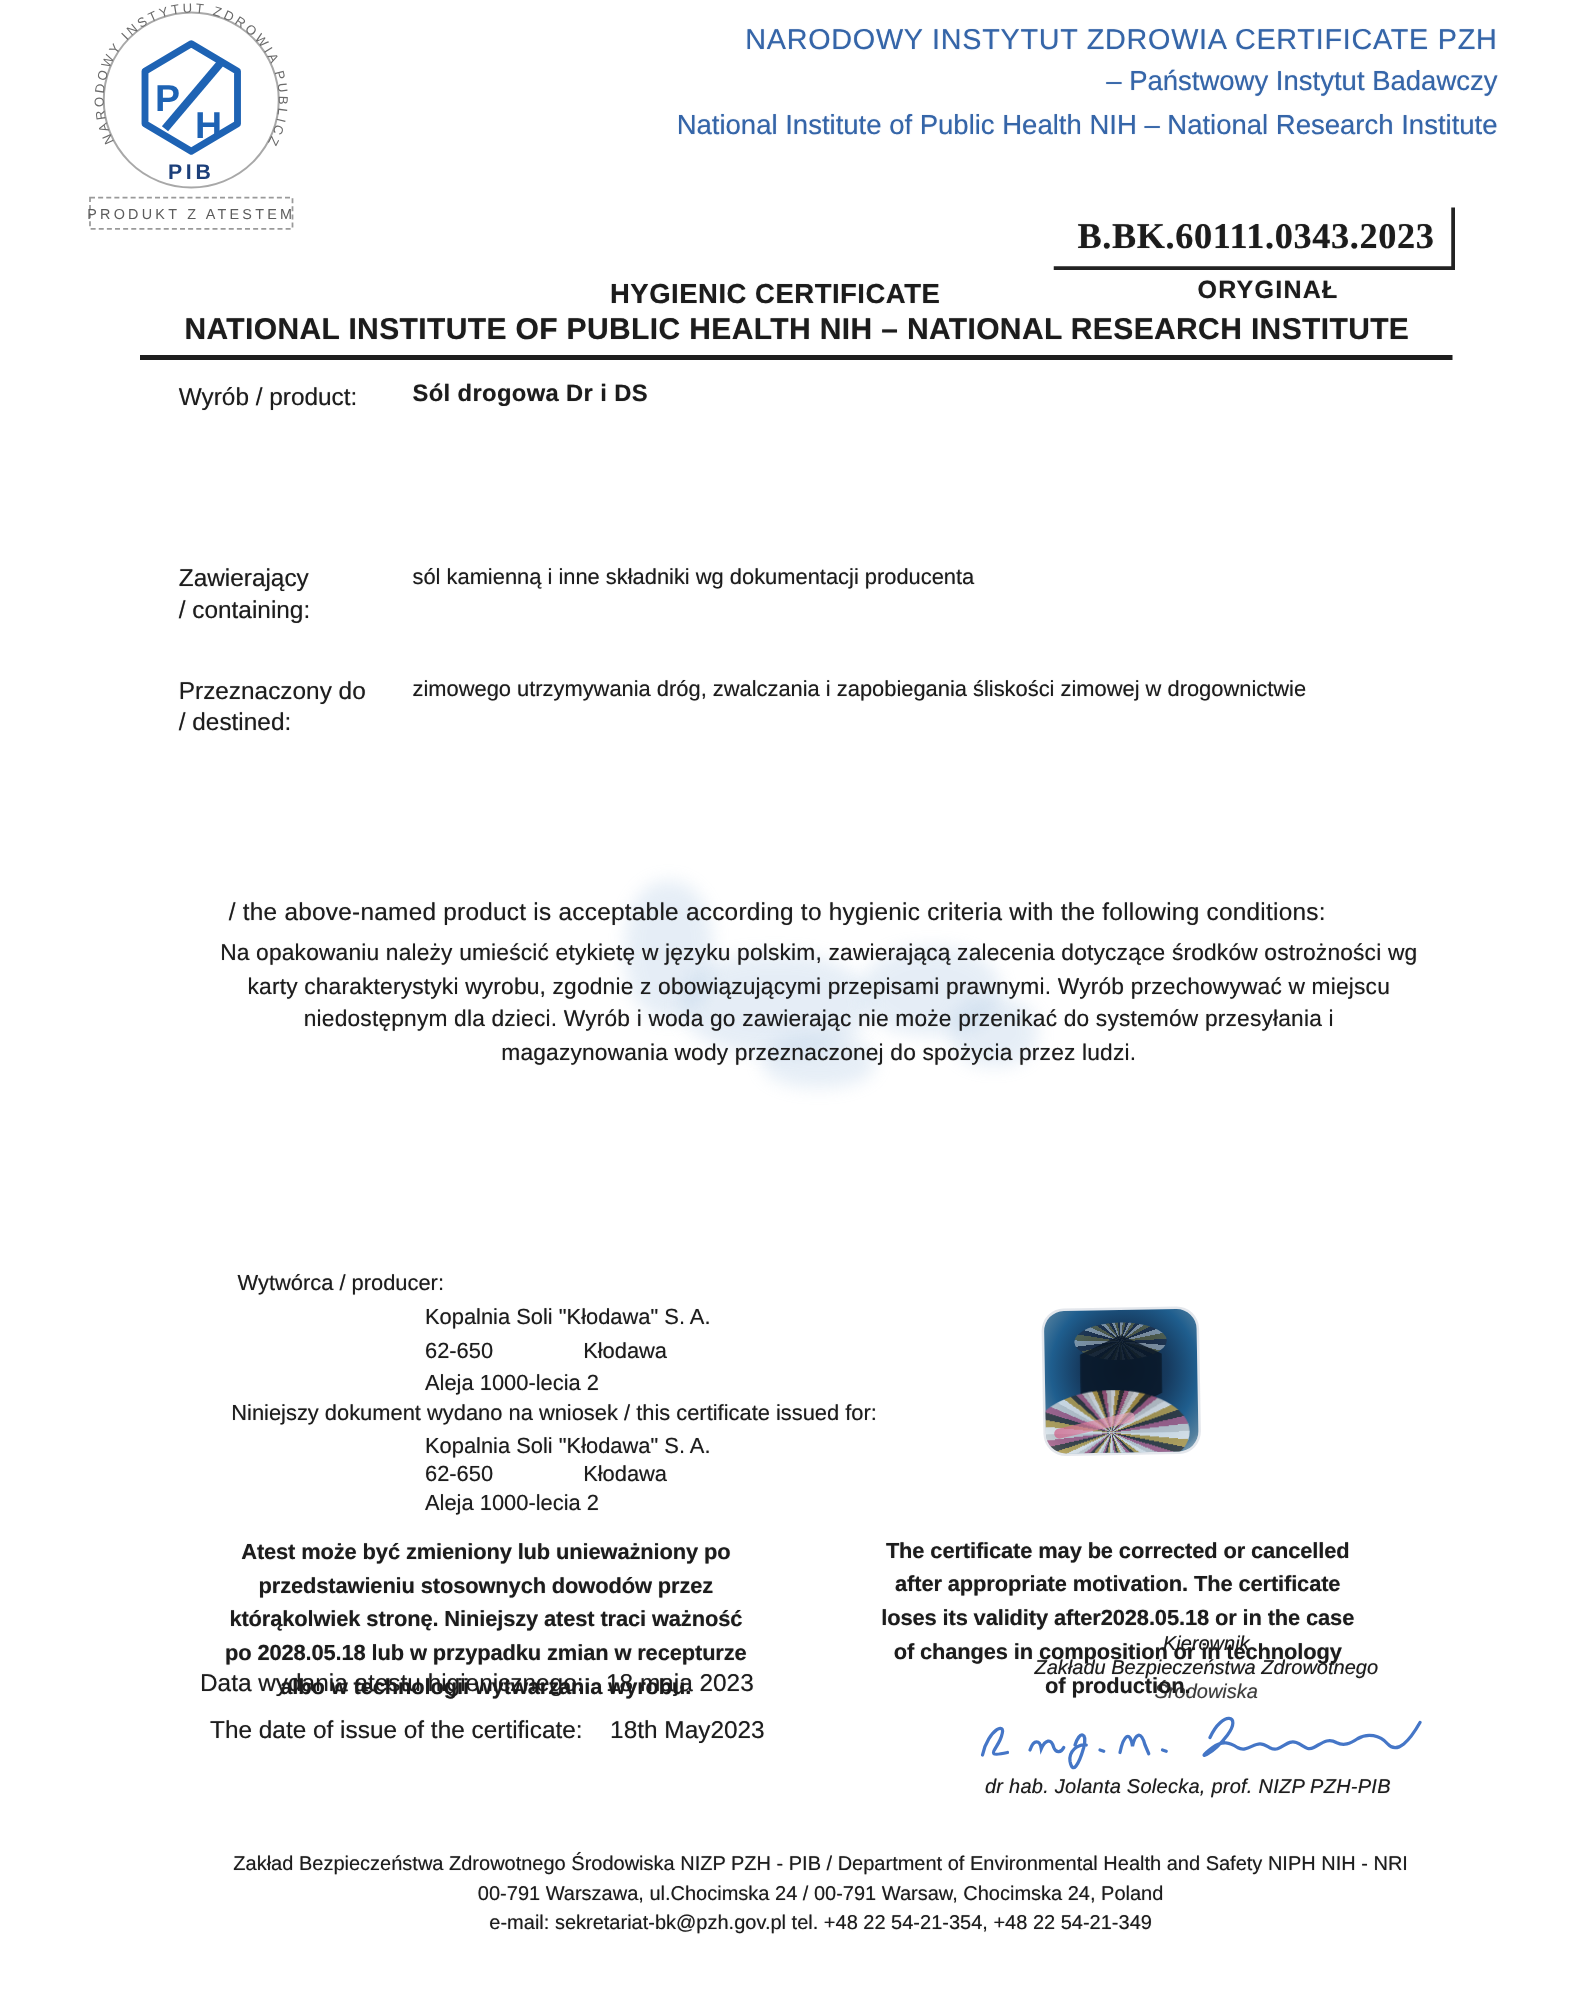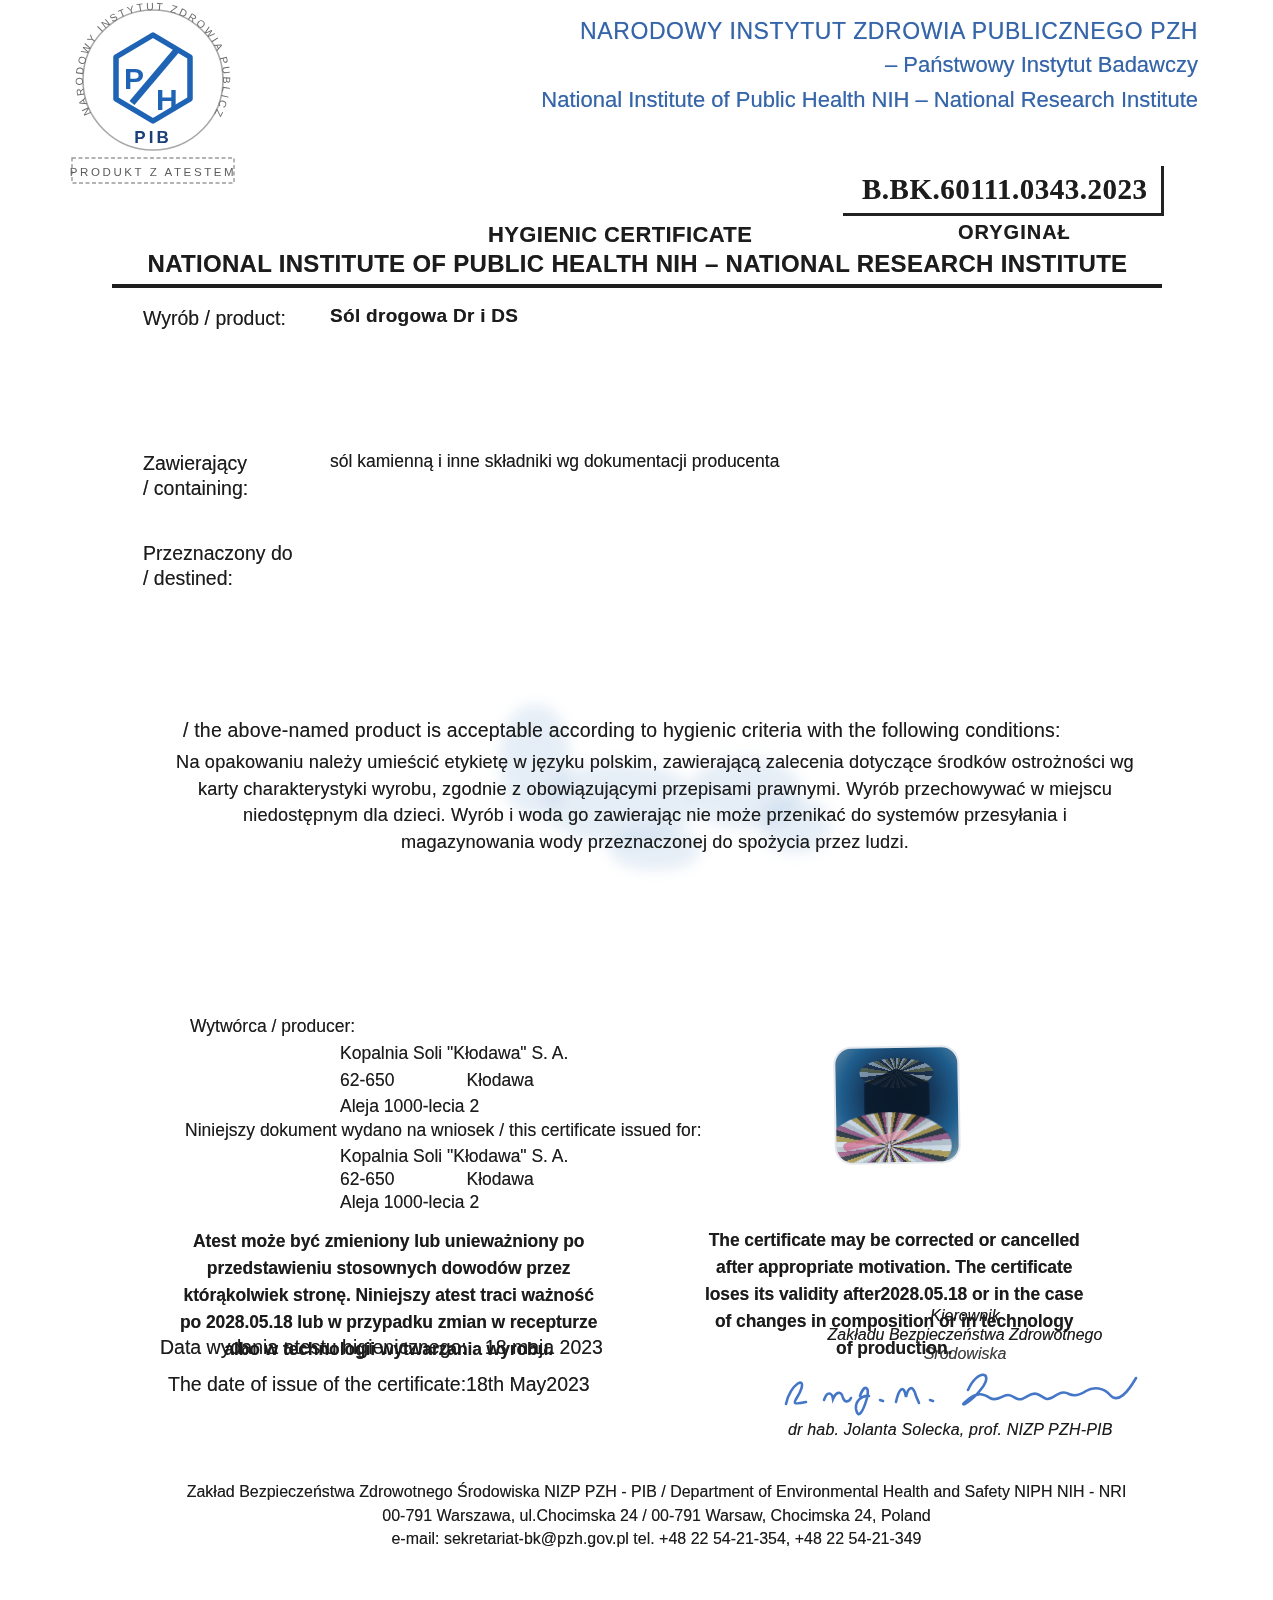--- a/index.html
+++ b/index.html
@@ -78,21 +78,21 @@
   
   .validity{font-size:17.5px;font-weight:bold;line-height:27px;letter-spacing:-.1px;margin-top:20px;}
   .validity-pl{left:180px;top:1208px;}
   .validity-en{left:705px;top:1207px;}
 
   
   .issue{font-size:19.5px;}
   .issue-pl{left:160px;top:1336px;}
   .issue-pl .val{margin-left:18px;}
   .issue-en{left:168px;top:1373px;}
-  .issue-en .val{}
+  .issue-en .val{margin-left:22px;}
   .issue-en .year{}
 
   
   .sig-roles{left:798px;top:1306px;width:334px;text-align:center;font-style:italic;
     font-size:16px;line-height:19px;}
   .sig-roles .r3{opacity:.85;}
   .sig-svg{left:772px;top:1350px;}
   .sig-name{left:788px;top:1421px;font-size:16px;font-style:italic;letter-spacing:.2px;}
 
   
@@ -121,21 +121,21 @@
       <line x1="124" y1="49" x2="80" y2="101" stroke="#1e63b4" stroke-width="6.5"></line>
       <text x="72" y="87" font-size="30" class="mono-letter">P</text>
       <text x="104" y="108" font-size="30" class="mono-letter">H</text>
     </g>
     <text x="101" y="141" text-anchor="middle" class="pib-text">PIB</text>
     <rect x="20" y="156" width="162" height="25" fill="none" stroke="#9a9a9a" stroke-width="1.4" stroke-dasharray="4,2.5"></rect>
     <text x="101" y="173.5" text-anchor="middle" class="badge-text">PRODUKT Z ATESTEM</text>
   </svg>
 
   <div class="abs letterhead">
-    <div class="l1">NARODOWY INSTYTUT ZDROWIA PUBLICZNEGO PZH</div>
+    <div class="l1">NARODOWY INSTYTUT ZDROWIA CERTIFICATE PZH</div>
     <div class="l2">– Państwowy Instytut Badawczy</div>
     <div class="l3">National Institute of Public Health NIH – National Research Institute</div>
   </div>
 
   <div class="abs cert-number scan">B.BK.60111.0343.2023</div>
   <div class="abs cert-vline"></div>
   <div class="abs cert-underline"></div>
   <div class="abs copy-type scan">ORYGINAŁ</div>
   <div class="abs title-en scan">HYGIENIC CERTIFICATE</div>
   <div class="abs title-inst scan">NATIONAL INSTITUTE OF PUBLIC HEALTH NIH – NATIONAL RESEARCH INSTITUTE</div>
@@ -147,20 +147,21 @@
   <div class="abs flabel scan lab-containing">
     <span style="display:block">Zawierający</span>
     <span style="display:block">/ containing:</span>
   </div>
   <div class="abs val-containing scan">sól kamienną i inne składniki wg dokumentacji producenta</div>
 
   <div class="abs flabel scan lab-destined">
     <span style="display:block">Przeznaczony do</span>
     <span style="display:block">/ destined:</span>
   </div>
+  <div class="abs val-destined scan">zimowego utrzymywania dróg, zwalczania i zapobiegania śliskości zimowej w drogownictwie</div>
 
   <div class="wm" style="left:500px;top:705px;width:70px;height:110px;"></div>
   <div class="wm" style="left:545px;top:763px;width:150px;height:80px;"></div>
   <div class="wm" style="left:690px;top:758px;width:110px;height:70px;"></div>
   <div class="wm" style="left:760px;top:798px;width:70px;height:55px;"></div>
   <div class="wm" style="left:610px;top:828px;width:90px;height:42px;"></div>
 
   <div class="abs cond-h2 scan">/ the above-named product is acceptable according to hygienic criteria with the following conditions:</div>
   <div class="abs cond-body scan pre">Na opakowaniu należy umieścić etykietę w języku polskim, zawierającą zalecenia dotyczące środków ostrożności wg
 karty charakterystyki wyrobu, zgodnie z obowiązującymi przepisami prawnymi. Wyrób przechowywać w miejscu

